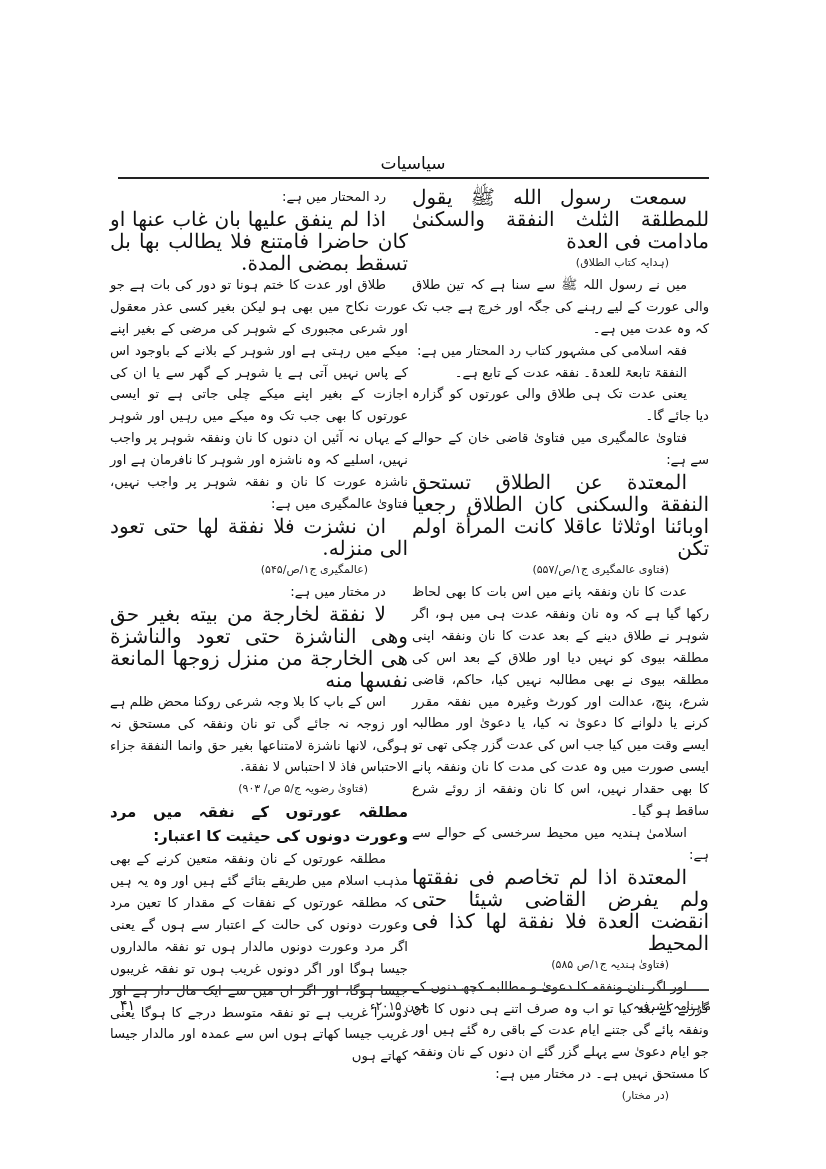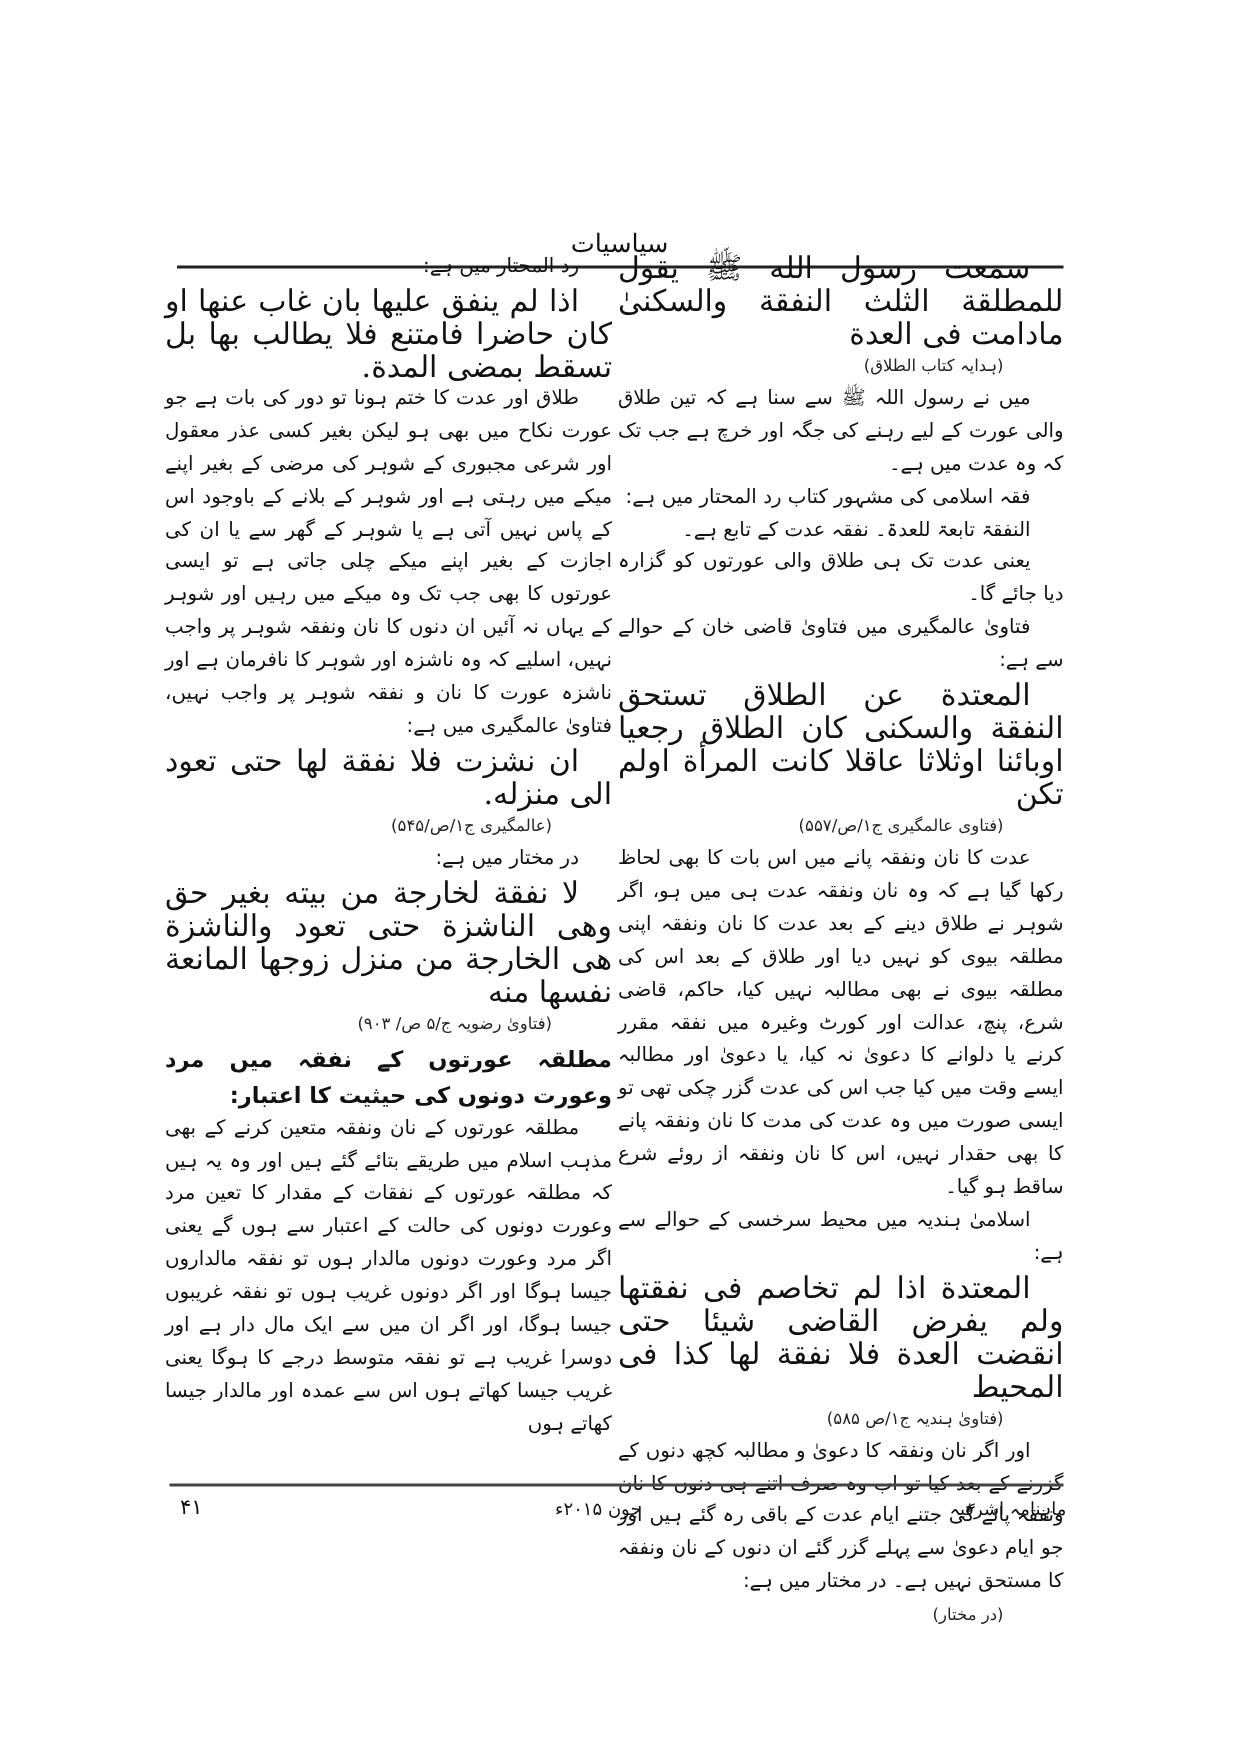--- a/index.html
+++ b/index.html
@@ -5,21 +5,21 @@
   html, body { margin: 0; padding: 0; background: #ffffff; }
   body { width: 826px; height: 1169px; position: relative; overflow: hidden; color: #111; }
   .page { position: absolute; left: 0; top: 0; width: 826px; height: 1169px; background: #fff; }
   .section-header {
     position: absolute; left: 0; width: 826px; top: 153px; text-align: center;
     font-family: "DejaVu Sans", sans-serif; font-weight: normal; font-size: 17px; direction: rtl;
   }
   .rule-top { position: absolute; left: 118px; width: 591px; top: 177px; height: 2px; background: #222; }
   .rule-bottom { position: absolute; left: 113px; width: 596px; top: 989px; height: 2px; background: #444; }
   .col {
-    position: absolute; top: 167px; width: 300px; direction: rtl; text-align: justify;
+    position: absolute; top: 186px; width: 300px; direction: rtl; text-align: justify;
     font-family: "DejaVu Sans", sans-serif; font-size: 13.2px; line-height: 21.9px;
   }
   .col-right { left: 412px; width: 297px; }
   .col-left { left: 110px; width: 298px; }
   .col p { margin: 0; }
   .ar { font-family: "DejaVu Serif", serif; font-size: 20px; line-height: 22px; }
   .ind { text-indent: 22px; }
   .ctr-ind { padding-right: 40px; }
   .ref { font-size: 11px; color: #222; }
   .heading { font-weight: bold; font-size: 15px; line-height: 24px; }
@@ -53,20 +53,21 @@
       <p class="ref ctr-ind">(در مختار)</p>
     </div>
   <div class="col col-left" id="col-left">
       <p class="ind">رد المحتار میں ہے:</p>
       <p class="ar ind">اذا لم ینفق علیها بان غاب عنها او کان حاضرا فامتنع فلا یطالب بها بل تسقط بمضی المدة.</p>
       <p class="ind">طلاق اور عدت کا ختم ہونا تو دور کی بات ہے جو عورت نکاح میں بھی ہو لیکن بغیر کسی عذر معقول اور شرعی مجبوری کے شوہر کی مرضی کے بغیر اپنے میکے میں رہتی ہے اور شوہر کے بلانے کے باوجود اس کے پاس نہیں آتی ہے یا شوہر کے گھر سے یا ان کی اجازت کے بغیر اپنے میکے چلی جاتی ہے تو ایسی عورتوں کا بھی جب تک وہ میکے میں رہیں اور شوہر کے یہاں نہ آئیں ان دنوں کا نان ونفقہ شوہر پر واجب نہیں، اسلیے کہ وہ ناشزہ اور شوہر کا نافرمان ہے اور ناشزہ عورت کا نان و نفقہ شوہر پر واجب نہیں، فتاویٰ عالمگیری میں ہے:</p>
       <p class="ar ind">ان نشزت فلا نفقة لها حتی تعود الی منزله.</p>
       <p class="ref ctr-ind">(عالمگیری ج۱/ص/۵۴۵)</p>
       <p class="ind">در مختار میں ہے:</p>
       <p class="ar ind">لا نفقة لخارجة من بیته بغیر حق وهی الناشزة حتی تعود والناشزة هی الخارجة من منزل زوجها المانعة نفسها منه</p>
+      <p class="ind">اس کے باپ کا بلا وجہ شرعی روکنا محض ظلم ہے اور زوجہ نہ جائے گی تو نان ونفقہ کی مستحق نہ ہوگی، لانها ناشزة لامتناعها بغیر حق وانما النفقة جزاء الاحتباس فاذ لا احتباس لا نفقة.</p>
       <p class="ref ctr-ind">(فتاویٰ رضویہ ج/۵ ص/ ۹۰۳)</p>
       <p class="heading">مطلقہ عورتوں کے نفقہ میں مرد وعورت دونوں کی حیثیت کا اعتبار:</p>
       <p class="ind">مطلقہ عورتوں کے نان ونفقہ متعین کرنے کے بھی مذہب اسلام میں طریقے بتائے گئے ہیں اور وہ یہ ہیں کہ مطلقہ عورتوں کے نفقات کے مقدار کا تعین مرد وعورت دونوں کی حالت کے اعتبار سے ہوں گے یعنی اگر مرد وعورت دونوں مالدار ہوں تو نفقہ مالداروں جیسا ہوگا اور اگر دونوں غریب ہوں تو نفقہ غریبوں جیسا ہوگا، اور اگر ان میں سے ایک مال دار ہے اور دوسرا غریب ہے تو نفقہ متوسط درجے کا ہوگا یعنی غریب جیسا کھاتے ہوں اس سے عمدہ اور مالدار جیسا کھاتے ہوں</p>
     </div>
 
   <div class="rule-bottom"></div>
   <div class="footer">
     <span class="mag">ماہنامہ اشرفیہ</span>
     <span class="date">جون ۲۰۱۵ء</span>
     <span class="pnum">۴۱</span>

